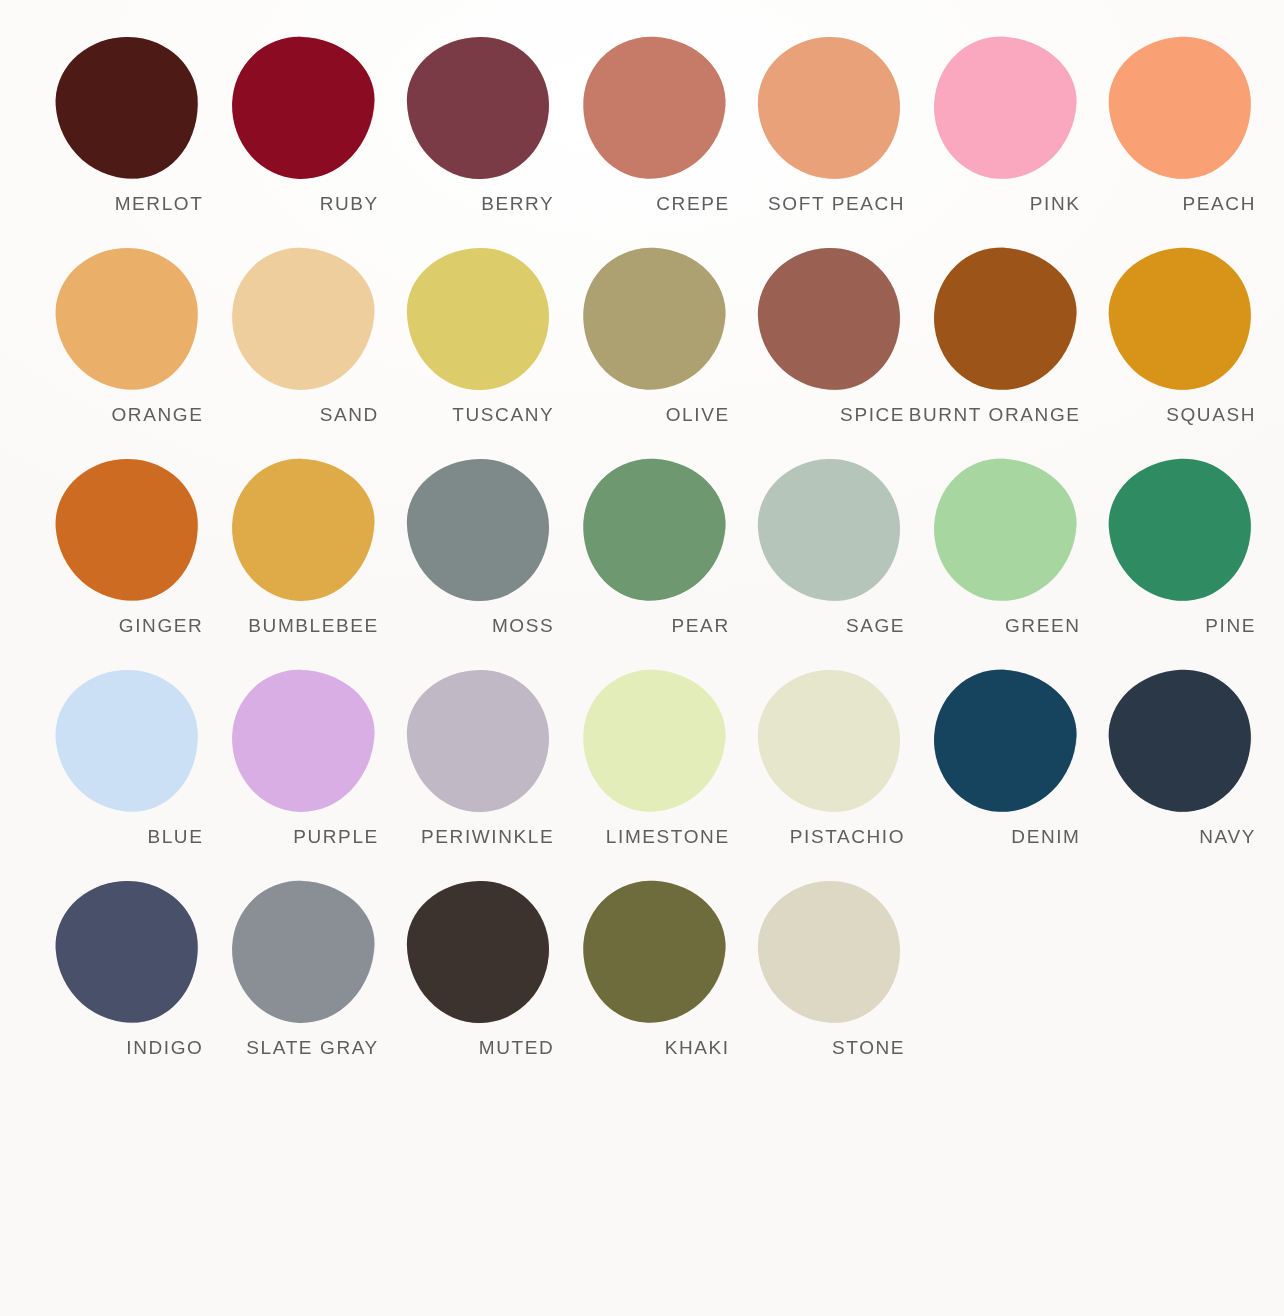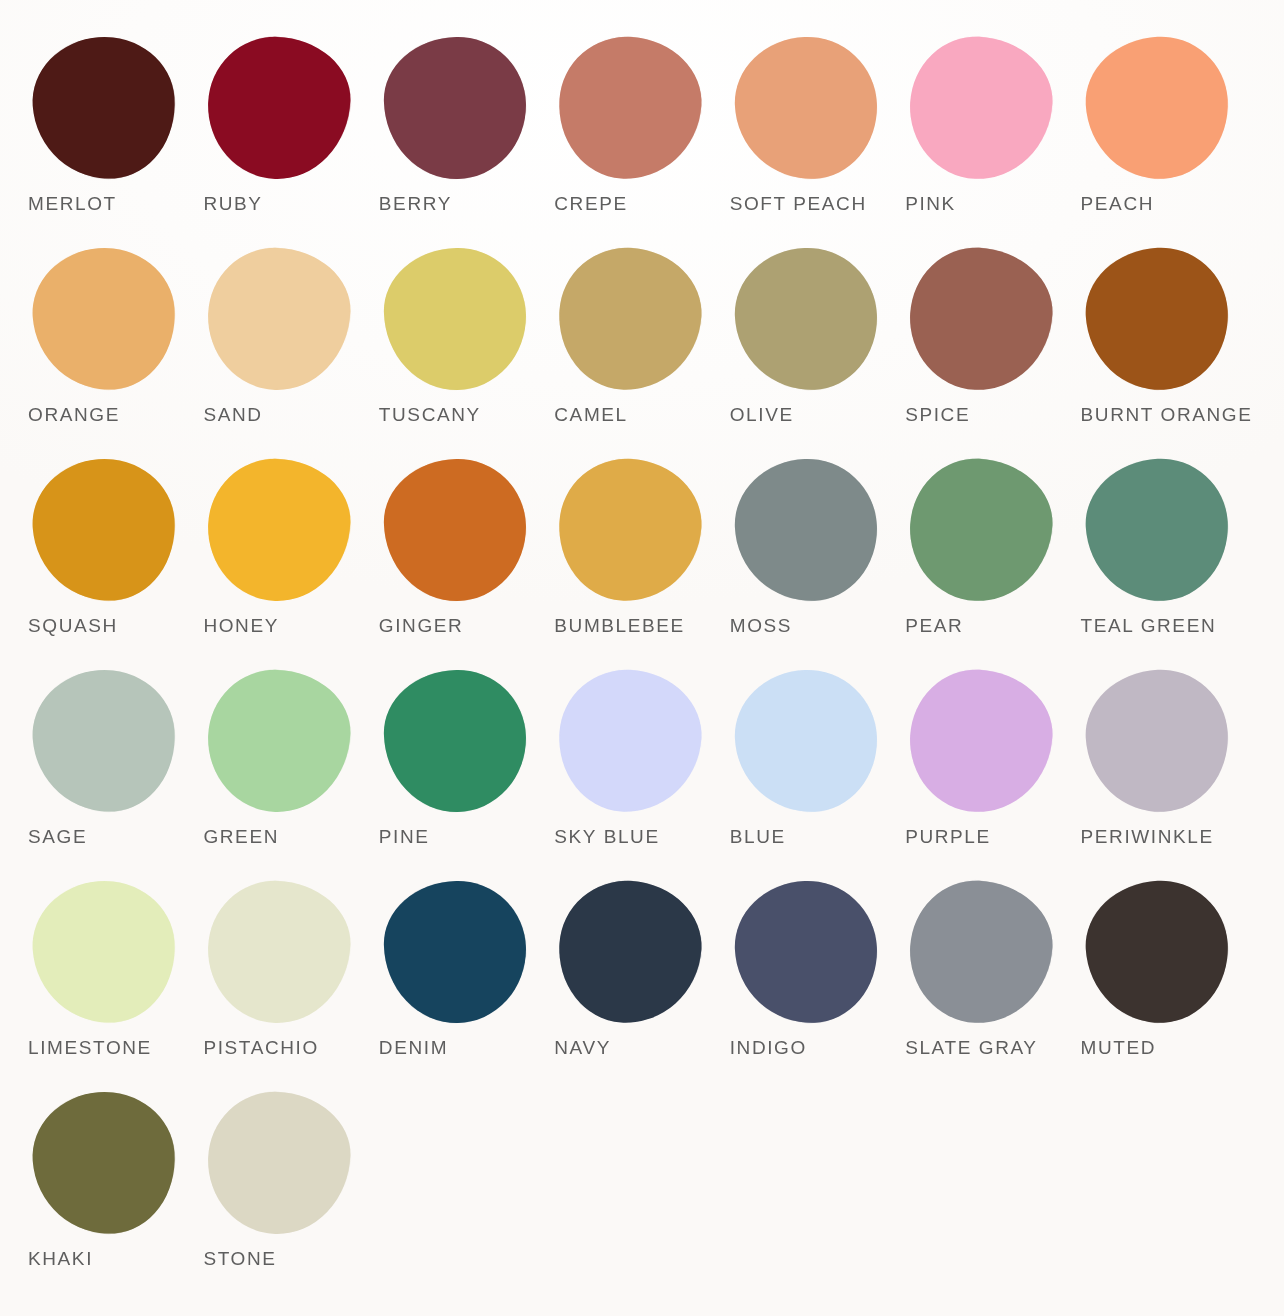--- a/index.html
+++ b/index.html
@@ -32,21 +32,21 @@
     grid-template-rows: repeat(6, 1fr);
     width: 100%;
     height: 100%;
     column-gap: 0px;
     row-gap: 0px;
   }
 
   .swatch-cell {
     display: flex;
     flex-direction: column;
-    align-items: flex-start;
+    align-items: flex-end;
     justify-content: flex-start;
     position: relative;
   }
 
   .swatch-blob-wrap {
     width: 152px;
     height: 148px;
     display: flex;
     align-items: center;
     justify-content: center;
@@ -156,26 +156,20 @@
         <div class="swatch-label">SAND</div>
       </div>
       <div class="swatch-cell">
         <div class="swatch-blob-wrap">
           <div class="swatch-blob" style="background: rgb(220, 204, 106);"></div>
         </div>
         <div class="swatch-label">TUSCANY</div>
       </div>
       <div class="swatch-cell">
         <div class="swatch-blob-wrap">
-          <div class="swatch-blob" style="background: rgb(197, 168, 104);"></div>
-        </div>
-        <div class="swatch-label">CAMEL</div>
-      </div>
-      <div class="swatch-cell">
-        <div class="swatch-blob-wrap">
           <div class="swatch-blob" style="background: rgb(173, 161, 114);"></div>
         </div>
         <div class="swatch-label">OLIVE</div>
       </div>
       <div class="swatch-cell">
         <div class="swatch-blob-wrap">
           <div class="swatch-blob" style="background: rgb(154, 97, 82);"></div>
         </div>
         <div class="swatch-label">SPICE</div>
       </div>
@@ -186,26 +180,20 @@
         <div class="swatch-label">BURNT ORANGE</div>
       </div>
       <div class="swatch-cell">
         <div class="swatch-blob-wrap">
           <div class="swatch-blob" style="background: rgb(215, 148, 25);"></div>
         </div>
         <div class="swatch-label">SQUASH</div>
       </div>
       <div class="swatch-cell">
         <div class="swatch-blob-wrap">
-          <div class="swatch-blob" style="background: rgb(243, 181, 44);"></div>
-        </div>
-        <div class="swatch-label">HONEY</div>
-      </div>
-      <div class="swatch-cell">
-        <div class="swatch-blob-wrap">
           <div class="swatch-blob" style="background: rgb(205, 107, 34);"></div>
         </div>
         <div class="swatch-label">GINGER</div>
       </div>
       <div class="swatch-cell">
         <div class="swatch-blob-wrap">
           <div class="swatch-blob" style="background: rgb(223, 171, 72);"></div>
         </div>
         <div class="swatch-label">BUMBLEBEE</div>
       </div>
@@ -216,47 +204,35 @@
         <div class="swatch-label">MOSS</div>
       </div>
       <div class="swatch-cell">
         <div class="swatch-blob-wrap">
           <div class="swatch-blob" style="background: rgb(110, 153, 112);"></div>
         </div>
         <div class="swatch-label">PEAR</div>
       </div>
       <div class="swatch-cell">
         <div class="swatch-blob-wrap">
-          <div class="swatch-blob" style="background: rgb(92, 140, 121);"></div>
-        </div>
-        <div class="swatch-label">TEAL GREEN</div>
-      </div>
-      <div class="swatch-cell">
-        <div class="swatch-blob-wrap">
           <div class="swatch-blob" style="background: rgb(182, 197, 186);"></div>
         </div>
         <div class="swatch-label">SAGE</div>
       </div>
       <div class="swatch-cell">
         <div class="swatch-blob-wrap">
           <div class="swatch-blob" style="background: rgb(168, 214, 160);"></div>
         </div>
         <div class="swatch-label">GREEN</div>
       </div>
       <div class="swatch-cell">
         <div class="swatch-blob-wrap">
           <div class="swatch-blob" style="background: rgb(47, 140, 98);"></div>
         </div>
         <div class="swatch-label">PINE</div>
-      </div>
-      <div class="swatch-cell">
-        <div class="swatch-blob-wrap">
-          <div class="swatch-blob" style="background: rgb(211, 216, 250);"></div>
-        </div>
-        <div class="swatch-label">SKY BLUE</div>
       </div>
       <div class="swatch-cell">
         <div class="swatch-blob-wrap">
           <div class="swatch-blob" style="background: rgb(203, 223, 245);"></div>
         </div>
         <div class="swatch-label">BLUE</div>
       </div>
       <div class="swatch-cell">
         <div class="swatch-blob-wrap">
           <div class="swatch-blob" style="background: rgb(216, 174, 228);"></div>

